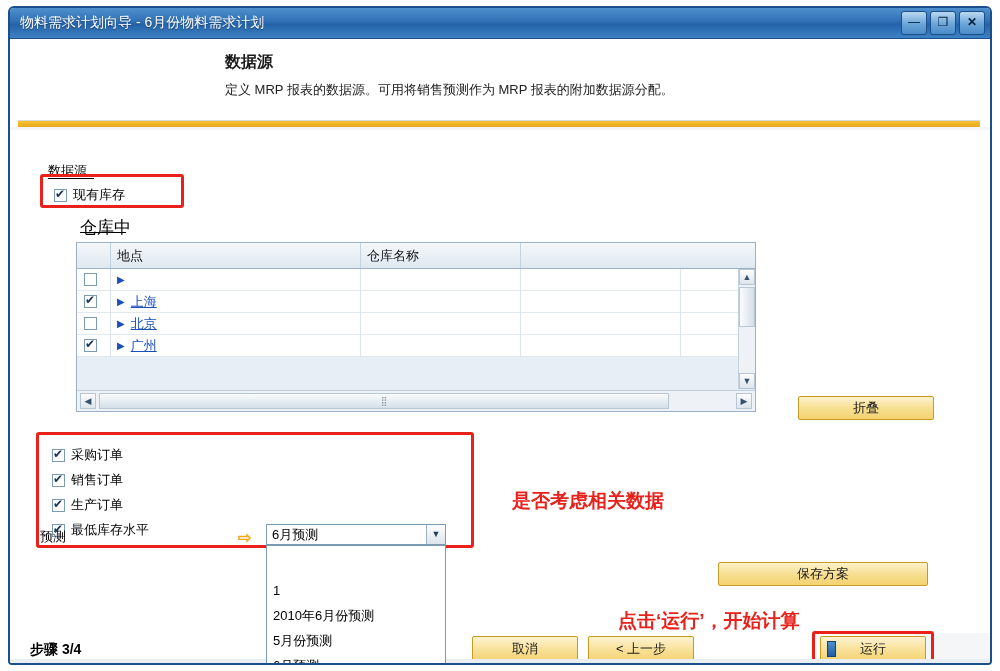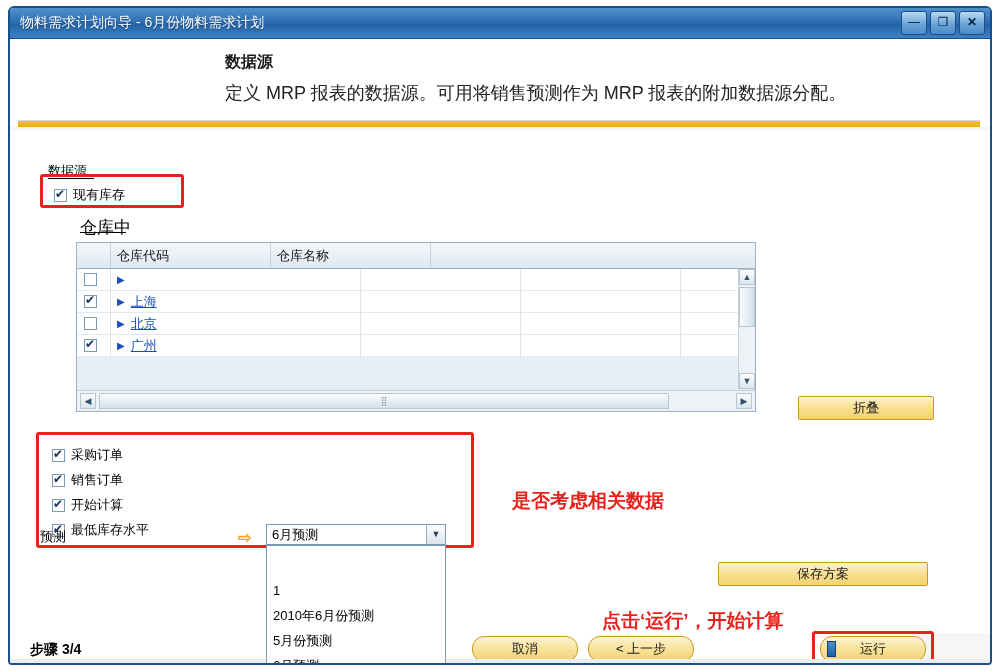--- a/index.html
+++ b/index.html
@@ -82,21 +82,21 @@
     left: 215px;
     top: 13px;
     font-size: 16px;
     font-weight: bold;
     color: #1a1a1a;
   }
   .header-desc {
     position: absolute;
     left: 215px;
     top: 42px;
-    font-size: 18px;
+    font-size: 13px;
     color: #222222;
     white-space: nowrap;
   }
   .header-rule {
     position: absolute;
     left: 8px;
     top: 112px;
     width: 962px;
     height: 6px;
     background: linear-gradient(to bottom, #f7c331, #e8a81d);
@@ -445,21 +445,21 @@
     font-size: 14px;
     font-weight: bold;
     color: #000;
   }
   .fbtn {
     position: absolute;
     top: 3px;
     height: 26px;
     line-height: 24px;
     border: 1px solid #c79a22;
-    border-radius: 12px;
+    border-radius: 2px;
     background: linear-gradient(to bottom, #fdf3d2, #f8e096 55%, #f3d273);
     font-size: 13px;
     text-align: center;
     color: #1a1a1a;
     cursor: pointer;
     box-sizing: border-box;
   }
   .fbtn.disabled {
     color: #9a9a9a;
     background: linear-gradient(to bottom, #fdf8e6, #f6ead0 55%, #f1e3c4);
@@ -518,21 +518,21 @@
         <span>现有库存</span>
       </div>
       <div class="red-box" style="left:30px; top:44px; width:144px; height:34px;"></div>
 
       <div class="sub-label">仓库中</div>
       <div class="sub-label-underline"></div>
 
       <div class="grid">
         <div class="grid-head">
           <div class="col-chk"></div>
-          <div class="col-code">仓库代码</div>
+          <div class="col-loc">地点</div>
           <div class="col-name">仓库名称</div>
           <div class="col-rest"></div>
         </div>
 
         <div class="grid-body">
 
           <div class="grid-row">
             <div class="cell first col-chk">
               <span class="chk"></span>
             </div>
@@ -606,21 +606,21 @@
       <div class="chk-row" style="left:42px; top:316px;">
         <span class="chk checked"></span>
         <span>采购订单</span>
       </div>
       <div class="chk-row" style="left:42px; top:341px;">
         <span class="chk checked"></span>
         <span>销售订单</span>
       </div>
       <div class="chk-row" style="left:42px; top:366px;">
         <span class="chk checked"></span>
-        <span>开始计算</span>
+        <span>生产订单</span>
       </div>
       <div class="chk-row" style="left:42px; top:391px;">
         <span class="chk checked"></span>
         <span>最低库存水平</span>
       </div>
 
       <div class="forecast-label">预测</div>
       <div class="arrow-icon">⇨</div>
 
       <div class="combo">
@@ -633,21 +633,21 @@
         <div class="opt">1</div>
         <div class="opt">2010年6月份预测</div>
         <div class="opt">5月份预测</div>
         <div class="opt">6月预测</div>
 
       </div>
 
       <div class="red-box" style="left:26px; top:302px; width:438px; height:116px;"></div>
       <div class="red-note" style="left:502px; top:358px;">是否考虑相关数据</div>
 
-      <div class="red-note" style="left:592px; top:478px;">点击‘运行’，开始计算</div>
+      <div class="red-note" style="left:608px; top:478px;">点击‘运行’，开始计算</div>
     </div>
 
     <div class="footer">
       <div class="step-text">步骤 3/4</div>
       <div class="fbtn" style="left:462px; width:106px;">取消</div>
       <div class="fbtn" style="left:578px; width:106px;">&lt; 上一步</div>
       <div class="fbtn run" style="left:810px; width:106px;">
         <span class="run-marker"></span>
         <span>运行</span>
       </div>

